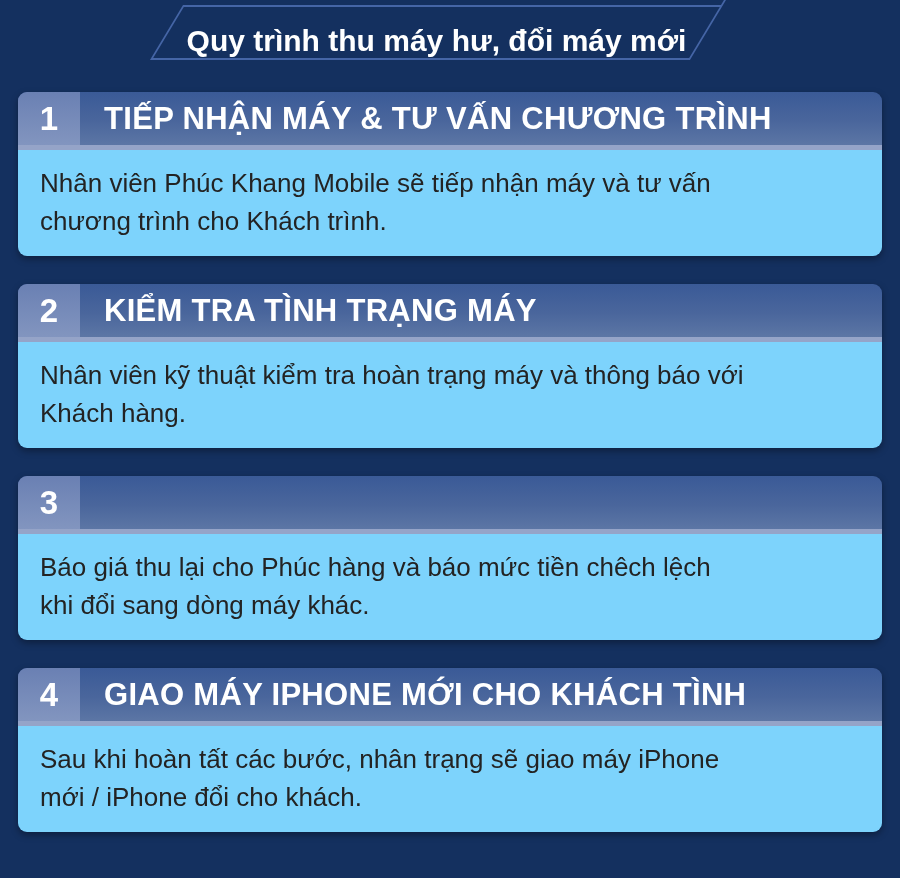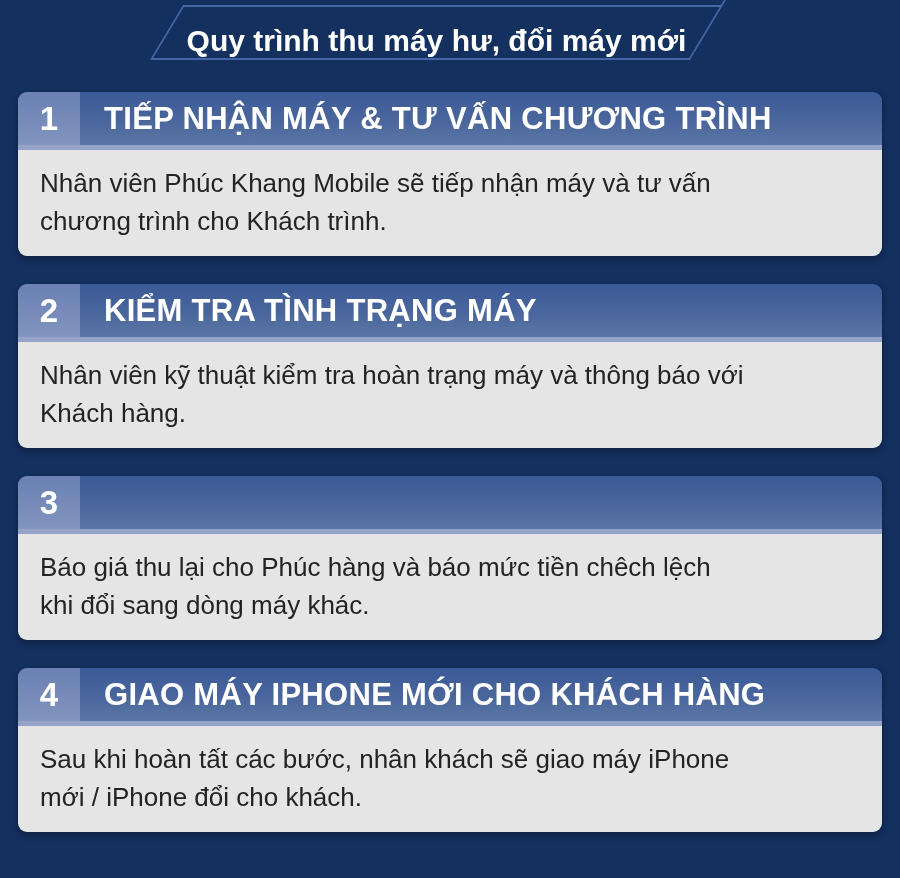--- a/index.html
+++ b/index.html
@@ -73,21 +73,21 @@
     padding-left: 17px;
     display: flex;
     align-items: center;
     color: #ffffff;
     font-size: 31px;
     font-weight: bold;
     letter-spacing: 0.3px;
     white-space: nowrap;
   }
   .card-body {
-    background: #e5e5e5;
+    background: #7dd3fc;
     padding: 14px 36px 16px 22px;
   }
   .line {
     margin: 0;
     font-size: 26px;
     line-height: 38px;
     color: #232323;
     white-space: nowrap;
   }
 </style>
@@ -129,21 +129,21 @@
     </div>
     <div class="card-body">
       <p class="line">Báo giá thu lại cho Phúc hàng và báo mức tiền chêch lệch</p>
       <p class="line">khi đổi sang dòng máy khác.</p>
     </div>
   </section>
 
   <section class="card">
     <div class="card-header">
       <div class="num">4</div>
-      <h2 class="title">GIAO MÁY IPHONE MỚI CHO KHÁCH HÀNG</h2>
+      <h2 class="title">GIAO MÁY IPHONE MỚI CHO KHÁCH TÌNH</h2>
     </div>
     <div class="card-body">
-      <p class="line">Sau khi hoàn tất các bước, nhân khách sẽ giao máy iPhone</p>
+      <p class="line">Sau khi hoàn tất các bước, nhân trạng sẽ giao máy iPhone</p>
       <p class="line">mới / iPhone đổi cho khách.</p>
     </div>
   </section>
 
 </div>
 
 </body></html>

